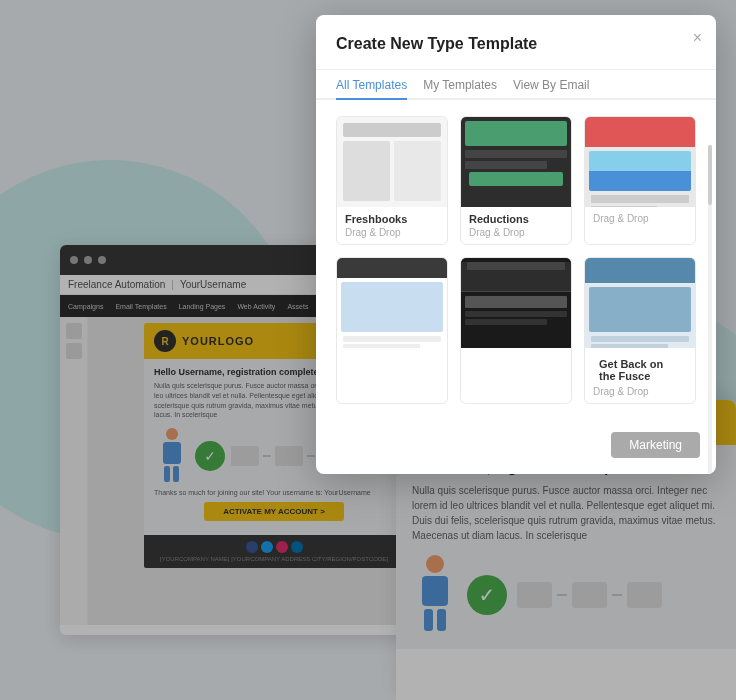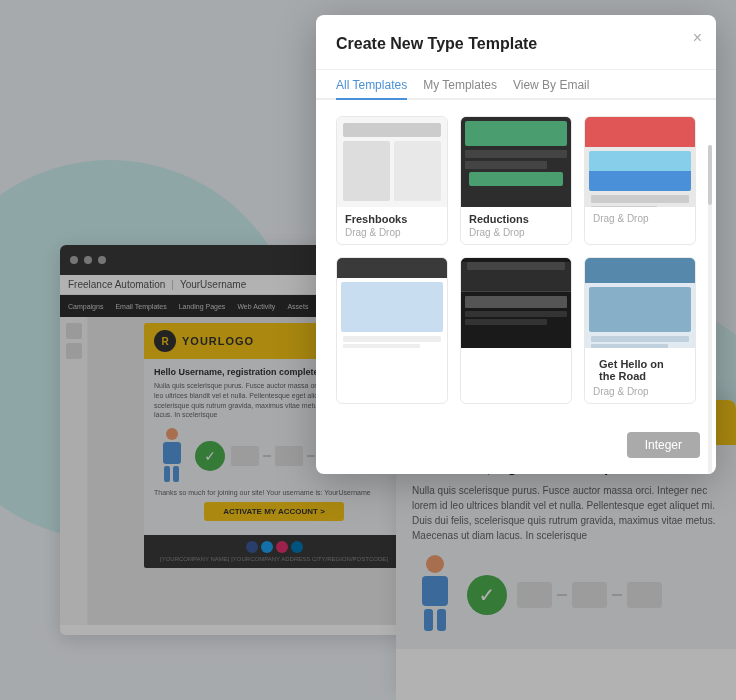--- a/index.html
+++ b/index.html
@@ -774,29 +774,29 @@
       </div>
 
       <div class="template-card">
         <div class="template-preview t-template6">
           <div class="t-template6-header"></div>
           <div class="t-template6-img"></div>
           <div class="t-template6-text"></div>
           <div class="t-template6-text" style="width:70%;"></div>
         </div>
         <div class="template-info">
-          <div class="template-name t-template6-name">Get Hello on the Road</div>
+          <div class="template-name t-template6-name">Get Back on the Fusce</div>
           <div class="template-type">Drag &amp; Drop</div>
         </div>
       </div>
     </div>
 
     <div class="modal-scroll">
       <div class="scroll-track">
         <div class="scroll-thumb"></div>
       </div>
     </div>
 
     <div style="overflow:hidden;padding:4px 0 8px;">
-      <div class="continue-btn">Integer</div>
+      <div class="continue-btn">Marketing</div>
     </div>
   </div>
 </div>
 
 </body></html>

